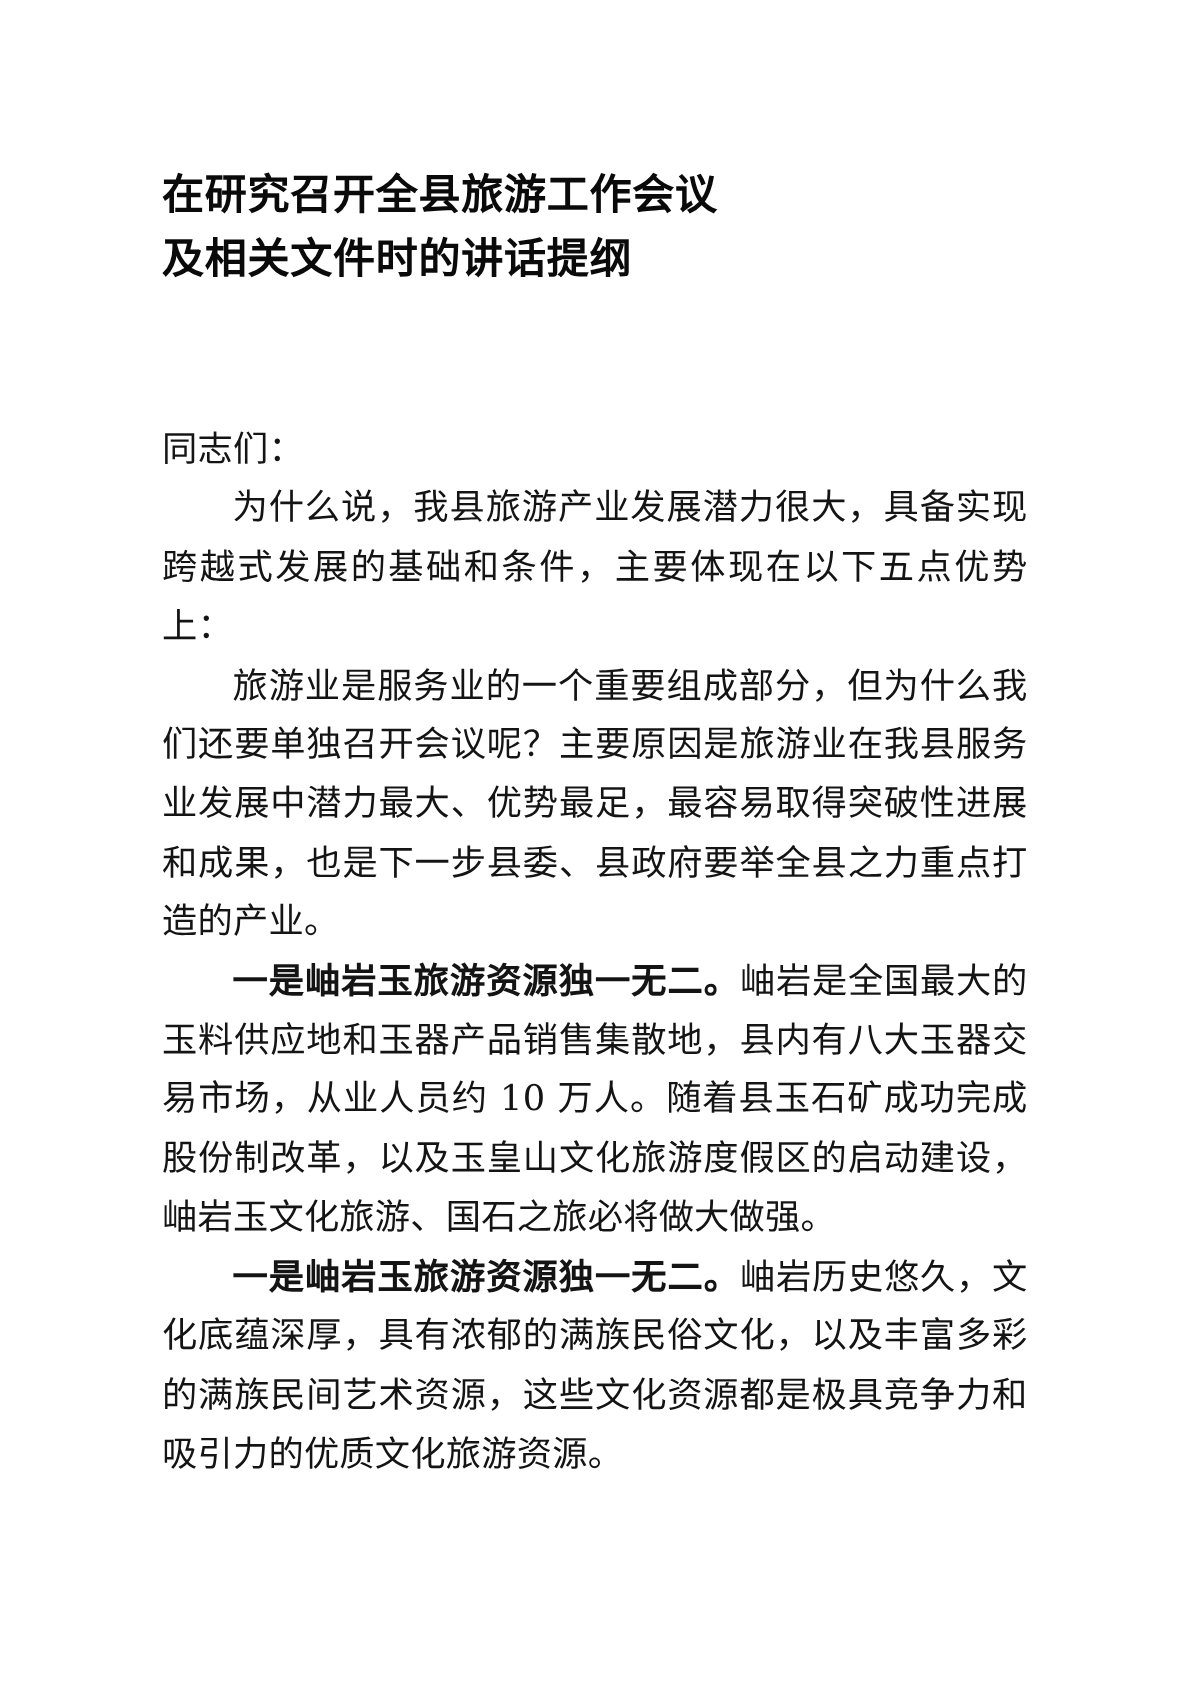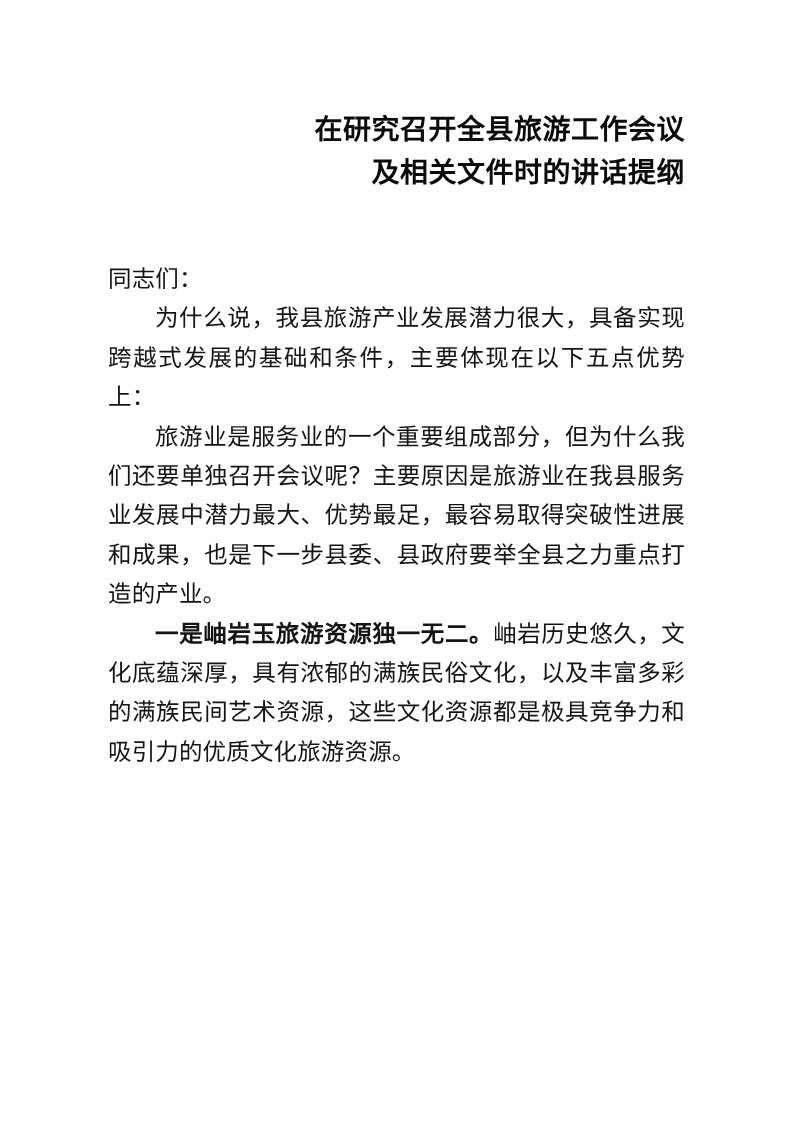--- a/index.html
+++ b/index.html
@@ -23,21 +23,21 @@
     position: absolute;
     left: 108px;
     top: 0;
     width: 577px;
   }
 
   
   .doc-title {
     margin: 0;
     padding-top: 108px;
-    text-align: right;
+    text-align: left;
     font-family: "DejaVu Sans", "Liberation Sans", sans-serif;
     font-weight: 700;
     font-size: 28px;
     line-height: 43px;
     color: #0a0a0a;
     letter-spacing: 0.5px;
     white-space: pre-line;
   }
 
   
@@ -47,21 +47,21 @@
     font-size: 23.5px;
     line-height: 39.4px;
     color: #141414;
     text-align: justify;
     text-justify: inter-character;
     letter-spacing: 0.15px;
     word-break: break-all;
   }
 
   .doc-p.salutation {
-    margin-top: 66px;
+    margin-top: 86px;
     text-indent: 0;
   }
 
   .doc-p.indent {
     text-indent: 2em;
   }
 
   .lead {
     font-weight: 700;
     letter-spacing: 0.3px;
@@ -79,20 +79,23 @@
     <p class="doc-p salutation">同志们：</p>
 
     <p class="doc-p indent">
       <span class="lead"></span><span>为什么说，我县旅游产业发展潜力很大，具备实现跨越式发展的基础和条件，主要体现在以下五点优势上：</span>
     </p>
 
     <p class="doc-p indent">
       <span class="lead"></span><span>旅游业是服务业的一个重要组成部分，但为什么我们还要单独召开会议呢？主要原因是旅游业在我县服务业发展中潜力最大、优势最足，最容易取得突破性进展和成果，也是下一步县委、县政府要举全县之力重点打造的产业。</span>
     </p>
 
+    <p class="doc-p indent">
+      <span class="lead">一是岫岩玉旅游资源独一无二。</span><span>岫岩是全国最大的玉料供应地和玉器产品销售集散地，县内有八大玉器交易市场，从业人员约 10 万人。随着县玉石矿成功完成股份制改革，以及玉皇山文化旅游度假区的启动建设，岫岩玉文化旅游、国石之旅必将做大做强。</span>
+    </p>
 
 
     <p class="doc-p indent">
       <span class="lead">一是岫岩玉旅游资源独一无二。</span><span>岫岩历史悠久，文化底蕴深厚，具有浓郁的满族民俗文化，以及丰富多彩的满族民间艺术资源，这些文化资源都是极具竞争力和吸引力的优质文化旅游资源。</span>
     </p>
 
   </div>
 </div>
 
 </body></html>

